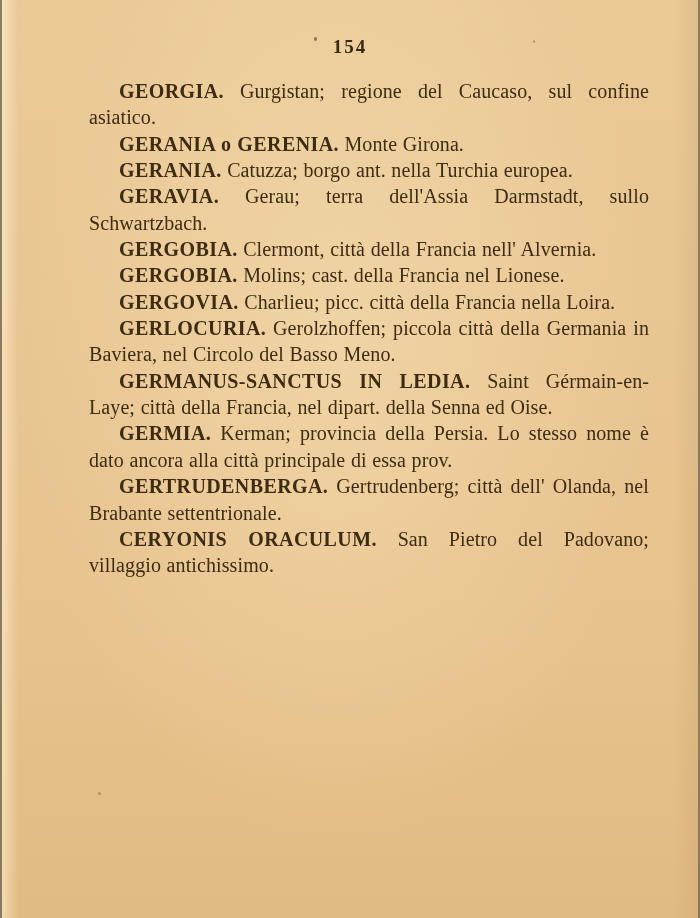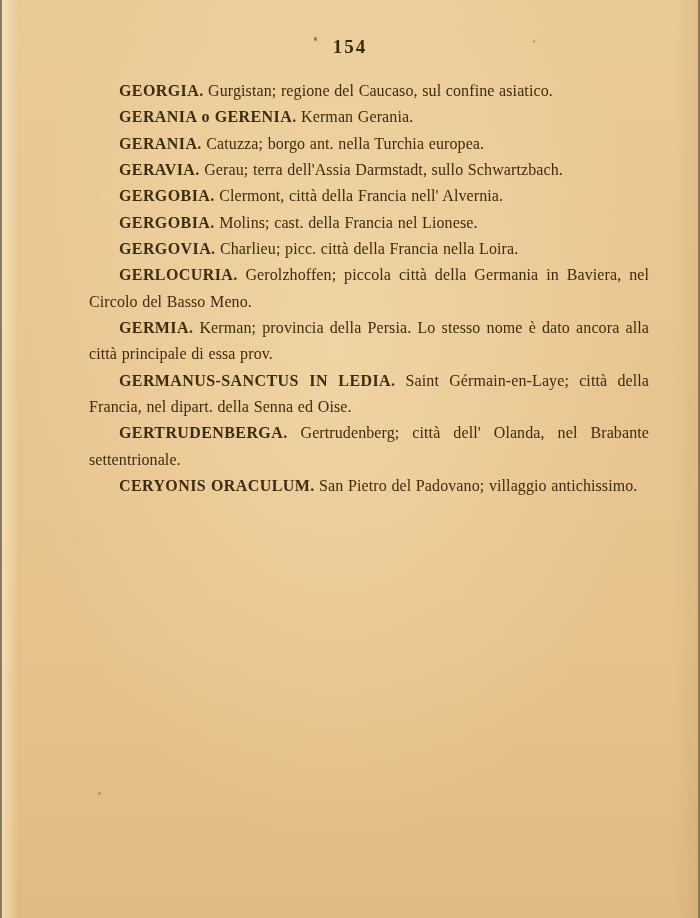--- a/index.html
+++ b/index.html
@@ -37,21 +37,21 @@
     position: absolute;
     top: 78px;
     left: 87px;
     width: 560px;
   }
   p.entry {
     margin: 0;
     padding: 0;
     text-indent: 30px;
     text-align: justify;
-    font-size: 16px;
+    font-size: 20px;
     line-height: 26.35px;
     word-spacing: 0.5px;
   }
   .headword {
     font-weight: bold;
     letter-spacing: 0.4px;
   }
   .entry-body {
     letter-spacing: 0.1px;
   }
@@ -72,40 +72,40 @@
   <div class="page-number">154</div>
 
   <div class="speck speck-1"></div>
   <div class="speck speck-2"></div>
   <div class="speck speck-3"></div>
 
   <div class="text-block">
 
     <p class="entry"><span class="headword">GEORGIA.</span> <span class="entry-body">Gurgistan; regione del Caucaso, sul confine asiatico.</span></p>
 
-    <p class="entry"><span class="headword">GERANIA o GERENIA.</span> <span class="entry-body">Kerman Gerania.</span></p>
+    <p class="entry"><span class="headword">GERANIA o GERENIA.</span> <span class="entry-body">Monte Girona.</span></p>
 
     <p class="entry"><span class="headword">GERANIA.</span> <span class="entry-body">Catuzza; borgo ant. nella Turchia europea.</span></p>
 
 
     <p class="entry"><span class="headword">GERAVIA.</span> <span class="entry-body">Gerau; terra dell'Assia Darmstadt, sullo Schwartzbach.</span></p>
 
 
     <p class="entry"><span class="headword">GERGOBIA.</span> <span class="entry-body">Clermont, città della Francia nell' Alvernia.</span></p>
 
     <p class="entry"><span class="headword">GERGOBIA.</span> <span class="entry-body">Molins; cast. della Francia nel Lionese.</span></p>
 
     <p class="entry"><span class="headword">GERGOVIA.</span> <span class="entry-body">Charlieu; picc. città della Francia nella Loira.</span></p>
 
     <p class="entry"><span class="headword">GERLOCURIA.</span> <span class="entry-body">Gerolzhoffen; piccola città della Germania in Baviera, nel Circolo del Basso Meno.</span></p>
 
 
+    <p class="entry"><span class="headword">GERMANUS-SANCTUS IN LEDIA.</span> <span class="entry-body">Saint Gérmain-en-Laye; città della Francia, nel dipart. della Senna ed Oise.</span></p>
+
     <p class="entry"><span class="headword">GERMIA.</span> <span class="entry-body">Kerman; provincia della Persia. Lo stesso nome è dato ancora alla città principale di essa prov.</span></p>
-
-    <p class="entry"><span class="headword">GERMANUS-SANCTUS IN LEDIA.</span> <span class="entry-body">Saint Gérmain-en-Laye; città della Francia, nel dipart. della Senna ed Oise.</span></p>
 
 
     <p class="entry"><span class="headword">GERTRUDENBERGA.</span> <span class="entry-body">Gertrudenberg; città dell' Olanda, nel Brabante settentrionale.</span></p>
 
 
     <p class="entry"><span class="headword">CERYONIS ORACULUM.</span> <span class="entry-body">San Pietro del Padovano; villaggio antichissimo.</span></p>
 
   </div>
 </div>
 

